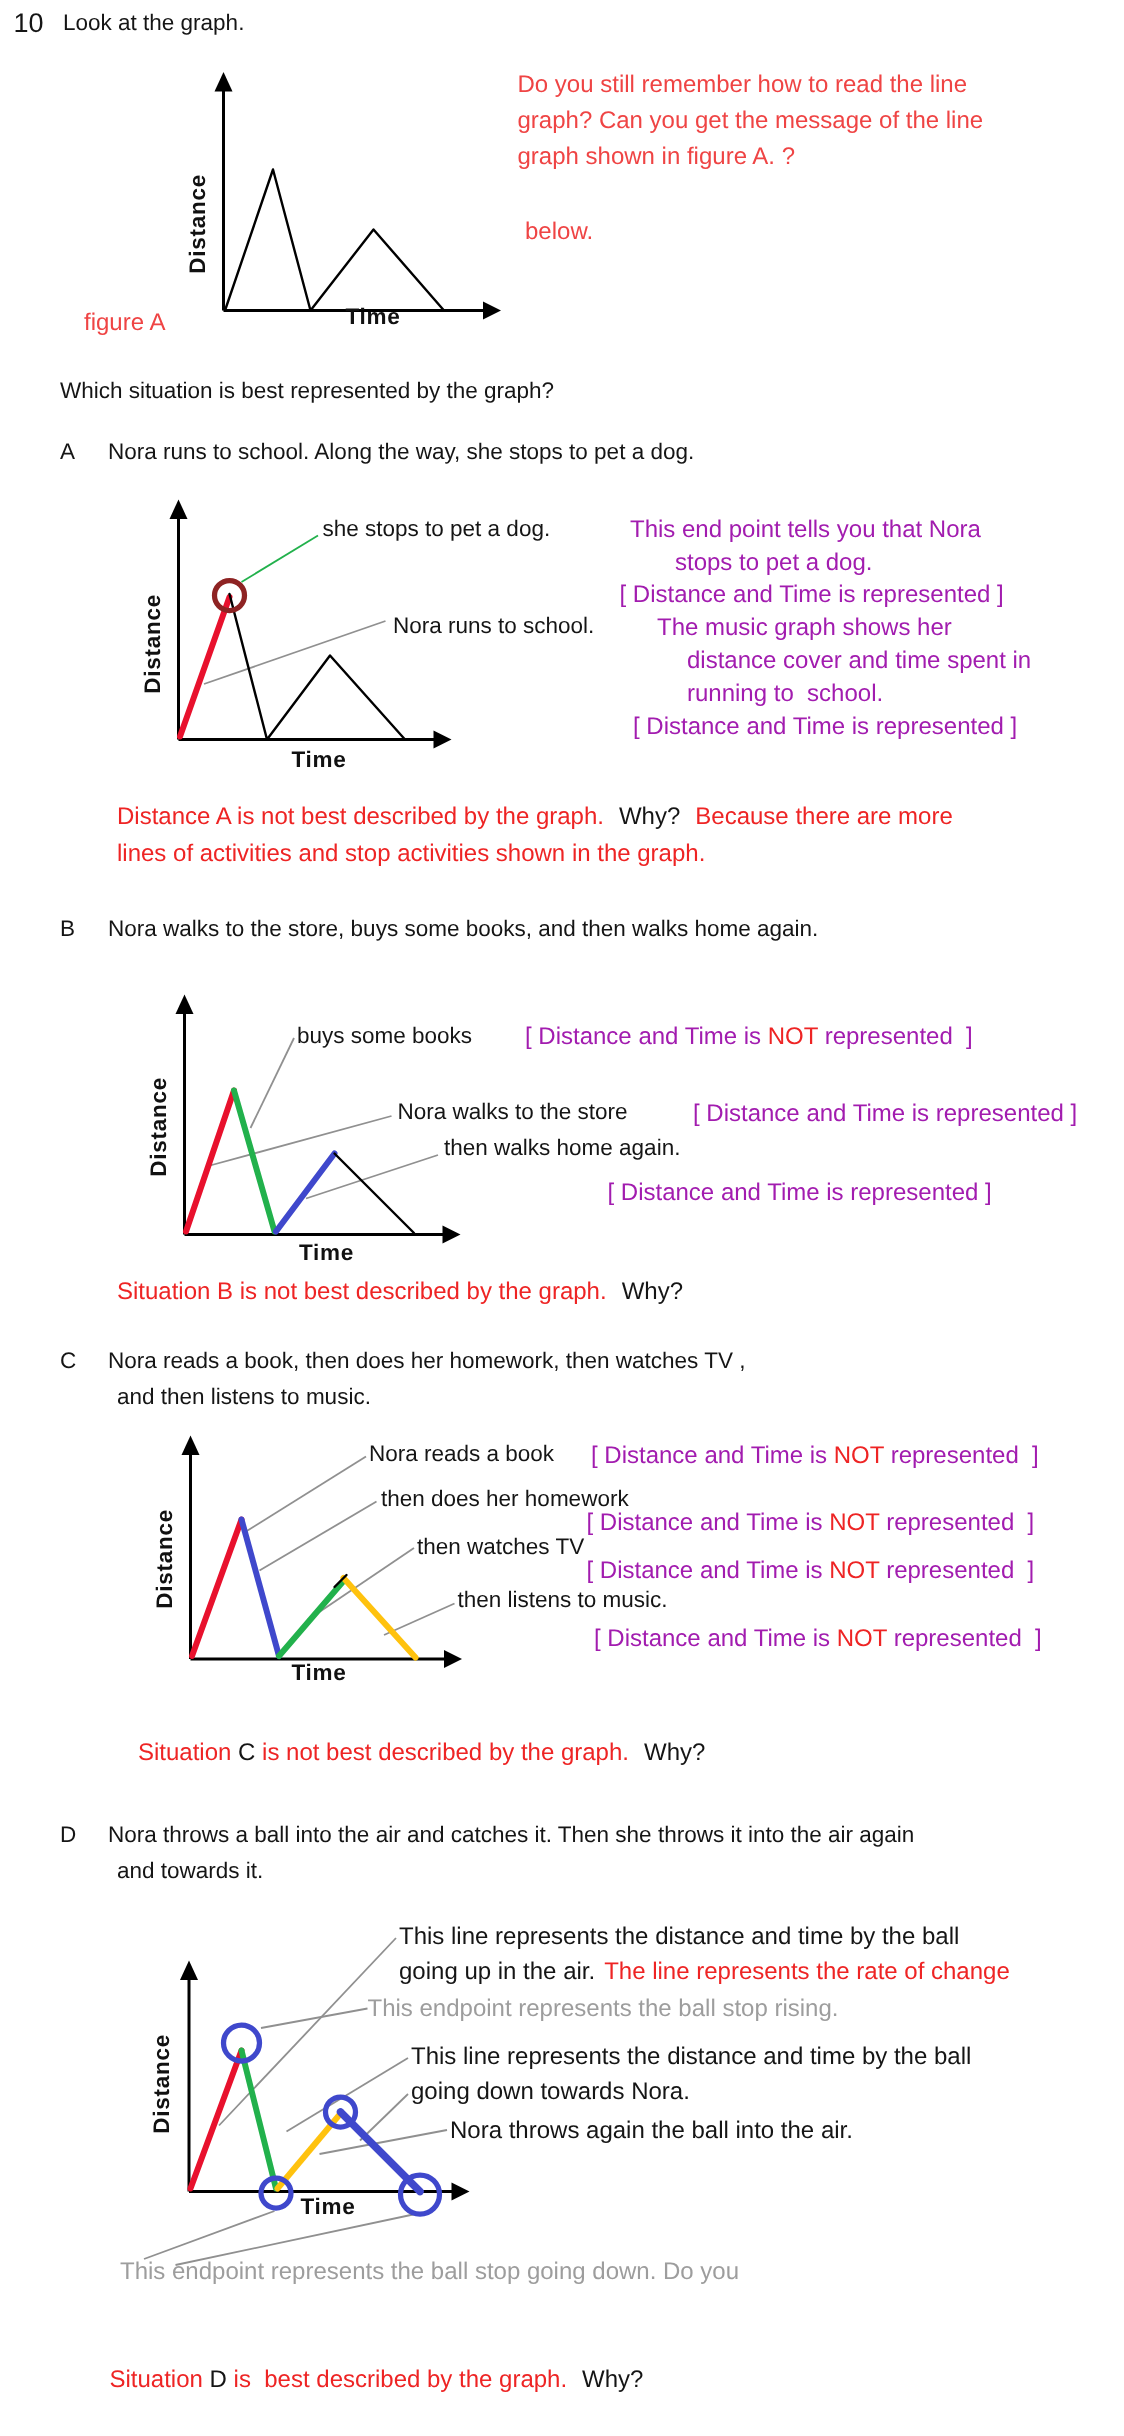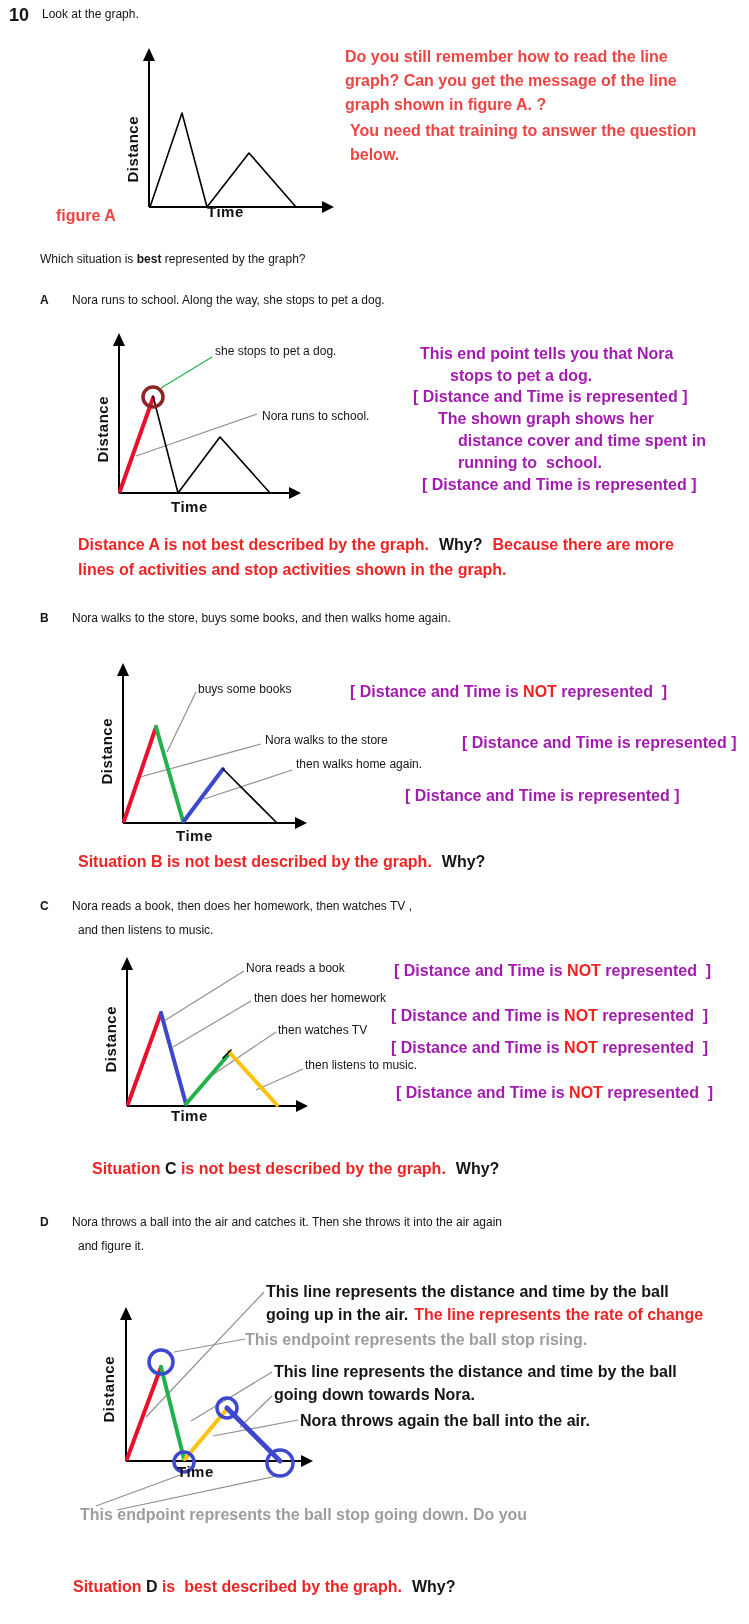--- a/index.html
+++ b/index.html
@@ -1,31 +1,31 @@
 <!DOCTYPE html>
 <html><head>
 <meta charset="utf-8">
 <style>
   html,body{margin:0;padding:0;background:#fff}
   .page{position:relative;width:749px;height:1624px;background:#ffffff;
         font-family:"Liberation Sans",sans-serif;overflow:hidden}
   svg.layer{position:absolute;left:0;top:0}
   .t{position:absolute;white-space:pre;color:#151515;line-height:1.1}
   .s18{font-size:18px}
-  .s17{font-size:12px}
+  .s17{font-size:15px}
   .s16{font-size:16px}
-  .b{font-weight:bold}
+  .b{font-weight:normal}
   .blue{color:#ef4444}
   .green{color:#a21caf}
   .red{color:#ee2424}
   .gray{color:#9d9d9d}
   .blk{color:#151515}
   .axis{font-size:15px;font-weight:bold;color:#111;letter-spacing:.5px}
   .rot{transform:rotate(-90deg);width:110px;text-align:center}
-  .time{width:60px;text-align:left}
+  .time{width:60px;text-align:right}
   .gap{margin-left:10px}
   .sgap{margin-left:6px}
 </style>
 </head>
 <body>
 
 <div class="page">
 
   <svg class="layer" width="749" height="1624">
       <line x1="149" y1="60" x2="149" y2="207" stroke="#000000" stroke-width="2"></line>
@@ -86,41 +86,40 @@
       <polygon points="126,1307 120,1320 132,1320" fill="#000000"></polygon>
       <polygon points="313,1461 301,1455 301,1467" fill="#000000"></polygon>
     </svg>
 
   <div class="t s18 b" style="left:9px;top:6px">10</div>
   <div class="t s17" style="left:42px;top:8px">Look at the graph.</div>
 
   <div class="t s16 b blue" style="left:345px;top:48px">Do you still remember how to read the line</div>
   <div class="t s16 b blue" style="left:345px;top:72px">graph? Can you get the message of the line</div>
   <div class="t s16 b blue" style="left:345px;top:96px">graph shown in figure A. ?</div>
-  <div class="t s16 b blue" style="left:350px;top:122px">You need that training to answer the question</div>
   <div class="t s16 b blue" style="left:350px;top:146px">below.</div>
 
   <div class="t axis rot" style="left:78px;top:141px">Distance</div>
   <div class="t axis time" style="left:207px;top:204px">Time</div>
   <div class="t s16 b blue" style="left:56px;top:207px">figure A</div>
 
   <div class="t s17" style="left:40px;top:253px"><span>Which situation is </span><span class="b">best</span><span> represented by the graph?</span></div>
 
   <div class="t s17 b" style="left:40px;top:294px">A</div>
   <div class="t s17" style="left:72px;top:294px">Nora runs to school. Along the way, she stops to pet a dog.</div>
 
   <div class="t axis rot" style="left:48px;top:421px">Distance</div>
   <div class="t axis time" style="left:171px;top:499px">Time</div>
 
   <div class="t s17" style="left:215px;top:345px">she stops to pet a dog.</div>
   <div class="t s16 b green" style="left:420px;top:345px">This end point tells you that Nora</div>
   <div class="t s16 b green" style="left:450px;top:367px">stops to pet a dog.</div>
   <div class="t s16 b green" style="left:413px;top:388px">[ Distance and Time is represented ]</div>
   <div class="t s17" style="left:262px;top:410px">Nora runs to school.</div>
-  <div class="t s16 b green" style="left:438px;top:410px">The shown graph shows her</div>
+  <div class="t s16 b green" style="left:438px;top:410px">The music graph shows her</div>
   <div class="t s16 b green" style="left:458px;top:432px">distance cover and time spent in</div>
   <div class="t s16 b green" style="left:458px;top:454px">running to  school.</div>
   <div class="t s16 b green" style="left:422px;top:476px">[ Distance and Time is represented ]</div>
 
   <div class="t s16 b" style="left:78px;top:536px"><span class="red">Distance A is not best described by the graph.</span><span class="blk gap">Why?</span><span class="red gap">Because there are more</span></div>
   <div class="t s16 b red" style="left:78px;top:561px">lines of activities and stop activities shown in the graph.</div>
 
   <div class="t s17 b" style="left:40px;top:612px">B</div>
   <div class="t s17" style="left:72px;top:612px">Nora walks to the store, buys some books, and then walks home again.</div>
 
@@ -149,21 +148,21 @@
   <div class="t s16 b" style="left:391px;top:1007px"><span class="green">[ Distance and Time is </span><span class="red">NOT</span><span class="green"> represented  ]</span></div>
   <div class="t s17" style="left:278px;top:1024px">then watches TV</div>
   <div class="t s16 b" style="left:391px;top:1039px"><span class="green">[ Distance and Time is </span><span class="red">NOT</span><span class="green"> represented  ]</span></div>
   <div class="t s17" style="left:305px;top:1059px">then listens to music.</div>
   <div class="t s16 b" style="left:396px;top:1084px"><span class="green">[ Distance and Time is </span><span class="red">NOT</span><span class="green"> represented  ]</span></div>
 
   <div class="t s16 b" style="left:92px;top:1160px"><span class="red">Situation </span><span class="blk">C</span><span class="red"> is not best described by the graph.</span><span class="blk gap">Why?</span></div>
 
   <div class="t s17 b" style="left:40px;top:1216px">D</div>
   <div class="t s17" style="left:72px;top:1216px">Nora throws a ball into the air and catches it. Then she throws it into the air again</div>
-  <div class="t s17" style="left:78px;top:1240px">and figure it.</div>
+  <div class="t s17" style="left:78px;top:1240px">and towards it.</div>
 
   <div class="t axis rot" style="left:54px;top:1381px">Distance</div>
   <div class="t axis time" style="left:177px;top:1464px">Time</div>
 
   <div class="t s16 b" style="left:266px;top:1283px">This line represents the distance and time by the ball</div>
   <div class="t s16 b" style="left:266px;top:1306px"><span class="blk">going up in the air.</span><span class="red sgap">The line represents the rate of change</span></div>
   <div class="t s16 b gray" style="left:245px;top:1331px">This endpoint represents the ball stop rising.</div>
   <div class="t s16 b" style="left:274px;top:1363px">This line represents the distance and time by the ball</div>
   <div class="t s16 b" style="left:274px;top:1386px">going down towards Nora.</div>
   <div class="t s16 b" style="left:300px;top:1412px">Nora throws again the ball into the air.</div>

